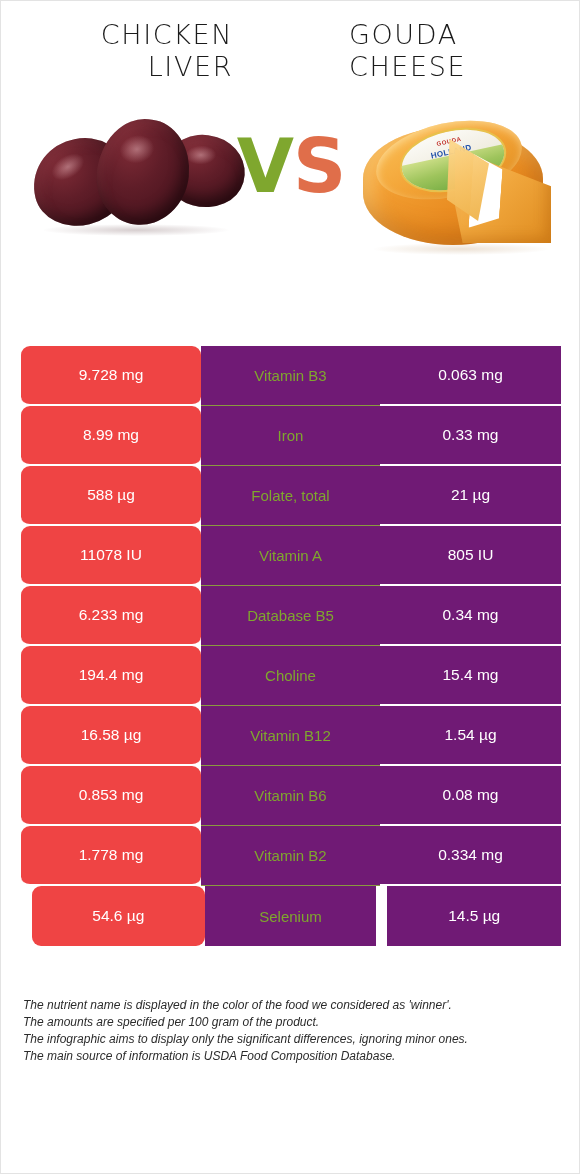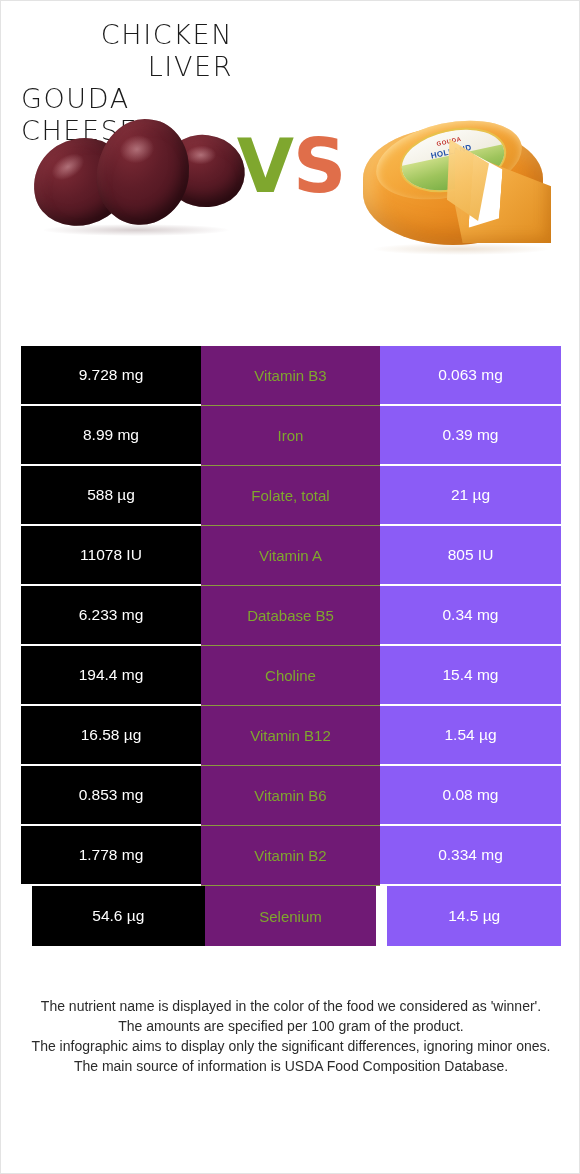--- a/index.html
+++ b/index.html
@@ -29,21 +29,20 @@
   
   .titles {
     position: absolute;
     top: 18px;
     left: 0;
     width: 580px;
     height: 78px;
     display: flex;
     justify-content: space-between;
     align-items: flex-start;
-    flex-direction: column;
   }
   .title {
     width: 232px;
     font-size: 27px;
     font-weight: 300;
     line-height: 1.18;
     letter-spacing: 1.6px;
     color: #1b1b1b;
     text-transform: uppercase;
     font-family: "DejaVu Sans", sans-serif;
@@ -249,53 +248,54 @@
   .cell {
     display: flex;
     align-items: center;
     justify-content: center;
     font-size: 15.5px;
     box-sizing: border-box;
     height: 60px;
   }
   .cell-left {
     width: 180px;
-    background: #000000;
+    background: #ef4444;
     color: #ffffff;
     border-bottom: 2px solid #ffffff;
+    border-radius: 9px;
   }
   .cell-mid {
     width: 179px;
     background: #701a75;
     border-bottom: 1px solid #8a9a3f;
     font-size: 15px;
   }
   .cell-right {
     width: 181px;
-    background: #8b5cf6;
+    background: #701a75;
     color: #ffffff;
     border-bottom: 2px solid #ffffff;
   }
   .row:last-child .cell-left,
   .row:last-child .cell-right { border-bottom: none; margin-left: 11px; }
   .row:last-child .cell-mid { border-bottom: none; }
 
   .win-green { color: #7FA72E; }
 
   
   .footer {
     position: absolute;
     left: 22px;
     top: 996px;
     width: 536px;
-    text-align: center;
-    font-size: 14px;
+    font-size: 12px;
     line-height: 1.42;
     color: #2b2b2b;
     font-family: "Liberation Sans", sans-serif;
+    font-style: italic;
   }
   .footer .fline { display: block; }
 </style>
 </head>
 <body>
 
 <div class="page">
 
   <div class="titles">
     <div class="title title-left">
@@ -339,21 +339,21 @@
 
   <div class="table" id="nutrient-table">
       <div class="row">
         <div class="cell cell-left">9.728 mg</div>
         <div class="cell cell-mid win-green">Vitamin B3</div>
         <div class="cell cell-right">0.063 mg</div>
       </div>
       <div class="row">
         <div class="cell cell-left">8.99 mg</div>
         <div class="cell cell-mid win-green">Iron</div>
-        <div class="cell cell-right">0.39 mg</div>
+        <div class="cell cell-right">0.33 mg</div>
       </div>
       <div class="row">
         <div class="cell cell-left">588 µg</div>
         <div class="cell cell-mid win-green">Folate, total</div>
         <div class="cell cell-right">21 µg</div>
       </div>
       <div class="row">
         <div class="cell cell-left">11078 IU</div>
         <div class="cell cell-mid win-green">Vitamin A</div>
         <div class="cell cell-right">805 IU</div>

